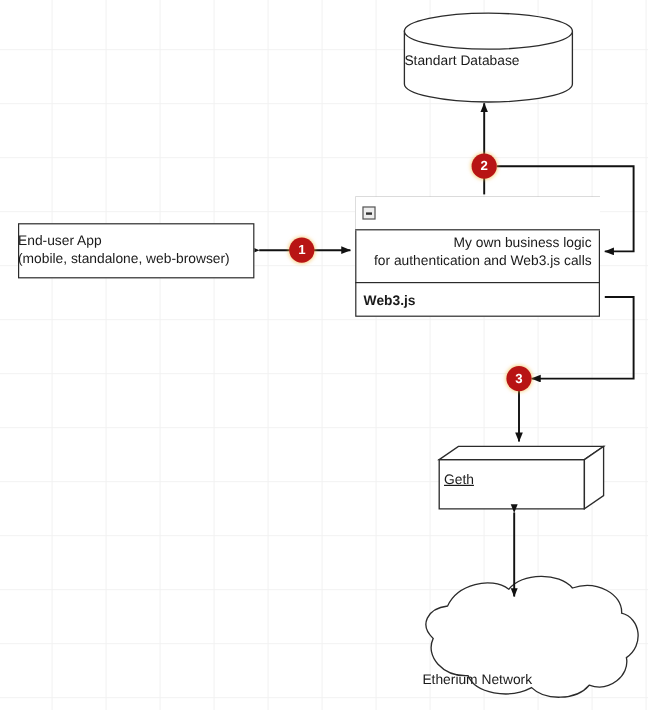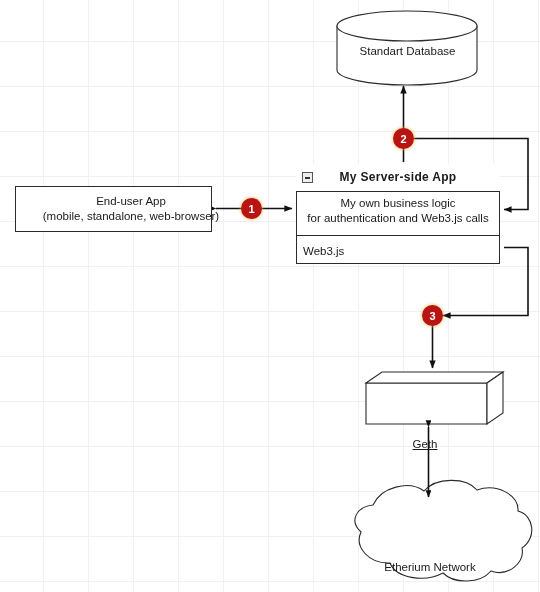--- a/index.html
+++ b/index.html
@@ -19,21 +19,21 @@
     background-size:45px 45px;
     background-position:-2px -4px;
   }
   #vec{position:absolute;left:0;top:0;width:540px;height:592px;}
 
   .lbl{
     position:absolute;
     color:#1a1a1a;
     line-height:1.28;
     white-space:pre;
-    text-align:center;
+    text-align:left;
   }
 
   
   #enduser-box{
     position:absolute;left:15px;top:186px;width:197px;height:46px;
     border:1px solid #2b2b2b;background:#ffffff;box-sizing:border-box;
   }
   #enduser-label{
     left:15px;top:194px;width:232px;font-size:11.5px;
   }
@@ -58,34 +58,33 @@
   }
   #collapse-icon::after{
     content:"";position:absolute;left:2px;top:4px;width:5px;height:2px;
     background:#333;
   }
   #server-body{
     position:absolute;left:296px;top:192px;width:204px;height:44px;
     border-bottom:1px solid #2b2b2b;box-sizing:border-box;
   }
   #server-body-label{
-    left:303px;top:196px;width:190px;font-size:11.5px;text-align:center;
+    left:303px;top:196px;width:190px;font-size:11.5px;text-align:right;
   }
   #web3-label{
-    left:303px;top:244px;width:190px;font-size:11.5px;text-align:left;
+    left:303px;top:244px;width:190px;font-size:11.5px;text-align:left;font-weight:bold;
   }
 
   
   #db-label{ left:337px;top:44px;width:141px;font-size:11.5px; }
 
   
   #geth-label{
     left:370px;top:393px;width:110px;font-size:11.5px;
     text-decoration:underline;
-    margin-top:44px;
   }
 
   
   #cloud-label{ left:352px;top:524px;width:156px;font-size:11.5px;margin-top:36px; }
 
   
   .badge{
     position:absolute;width:21px;height:21px;border-radius:50%;
     background:#b81414;
     box-shadow:0 0 3px 1px rgba(240,180,60,.55);
@@ -160,21 +159,20 @@
 
   <div class="lbl" id="db-label">Standart Database</div>
 
   <div id="enduser-box"></div>
   <div class="lbl" id="enduser-label">End-user App
 (mobile, standalone, web-browser)</div>
 
   <div id="server-box"></div>
   <div id="server-header"></div>
   <div id="collapse-icon"></div>
-  <div class="lbl" id="server-title">My Server-side App</div>
   <div id="server-body"></div>
   <div class="lbl" id="server-body-label">My own business logic
 for authentication and Web3.js calls</div>
   <div class="lbl" id="web3-label">Web3.js</div>
 
   <div class="lbl" id="geth-label">Geth</div>
 
   <div class="lbl" id="cloud-label">Etherium Network</div>
 
   <div class="badge" id="badge-1">1</div>

